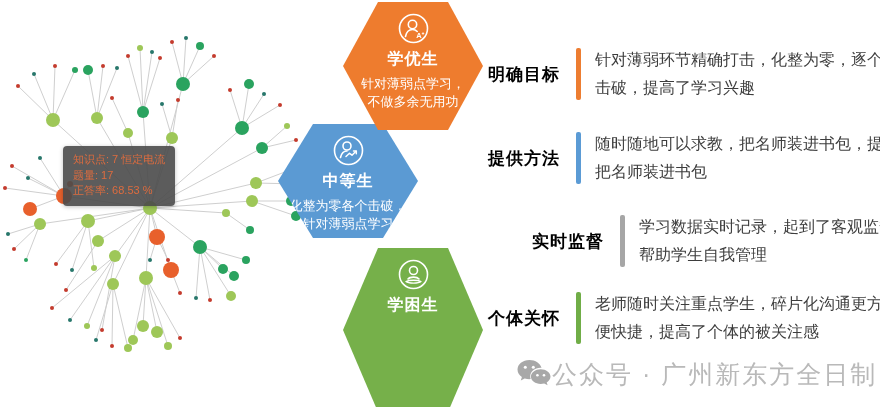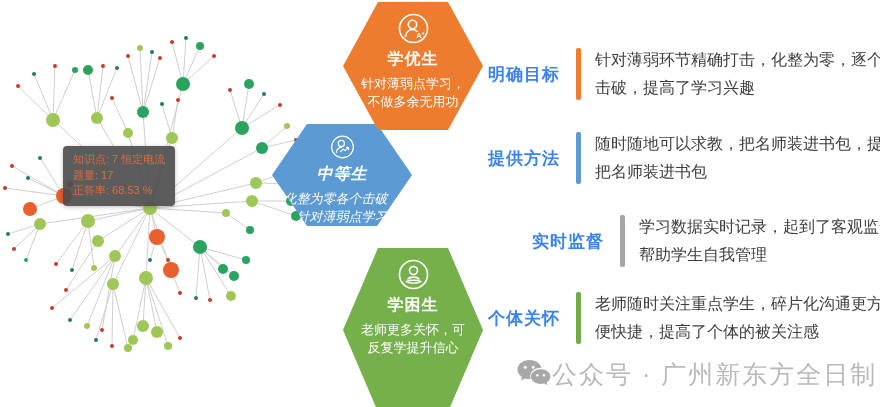--- a/index.html
+++ b/index.html
@@ -22,37 +22,37 @@
   }
 
   
   .hex {
     position:absolute; width:140px;
     clip-path:polygon(25% 0%, 75% 0%, 100% 50%, 75% 100%, 25% 100%, 0% 50%);
     display:flex; flex-direction:column; align-items:center;
     color:#fff; text-align:center;
   }
   .hex-top    { left:343px; top:2px;   height:128px; z-index:3; }
-  .hex-mid    { left:272px; top:124px; height:102px; z-index:2;font-style:italic; }
+  .hex-mid    { left:278px; top:124px; height:114px; z-index:2; }
   .hex-bottom { left:343px; top:248px; height:164px; z-index:1; }
   .hex-icon { margin-top:11px; width:31px; height:31px; }
   .hex-title { margin-top:5px; font-size:16px; font-weight:bold; letter-spacing:1px; }
   .hex-body  { margin-top:5px; font-size:13px; line-height:18px; }
   .hex-mid .hex-body { }
 
   
   .benefits { position:absolute; left:488px; top:0; width:392px; height:360px; }
   .b-row { position:absolute; left:0; display:flex; align-items:stretch; width:392px; }
   .b-row-0 { top:46px; }
   .b-row-1 { top:130px; }
   .b-row-2 { top:213px;margin-left:44px; }
   .b-row-3 { top:290px; }
   .b-label {
     width:88px; display:flex; align-items:center;
-    font-size:17px; font-weight:bold; color:#3b82f6; letter-spacing:1px;
+    font-size:17px; font-weight:bold; color:#000000; letter-spacing:1px;
     flex:0 0 88px;
   }
   .b-bar { flex:0 0 5px; width:5px; border-radius:2px; margin:2px 14px 2px 0; }
   .b-text { flex:1; font-size:16px; line-height:28px; color:#3d3d3d; white-space:nowrap; }
 
   
   .watermark {
     position:absolute; left:516px; top:354px; height:40px;
     display:flex; align-items:center; 
   }
@@ -273,24 +273,20 @@
   </div>
 
   <div class="hex hex-bottom" style="background: rgb(118, 176, 74);">
     <svg class="hex-icon" viewBox="0 0 31 31">
       <circle cx="15.5" cy="15.5" r="14" fill="none" stroke="#fff" stroke-width="1.6"></circle>
       <circle cx="15.5" cy="11.5" r="4" fill="none" stroke="#fff" stroke-width="1.6"></circle>
       <path d="M10 20 C12 17.5 19 17.5 21 20" fill="none" stroke="#fff" stroke-width="1.6" stroke-linecap="round"></path>
       <path d="M8 22.5 C11 20.8 20 20.8 23 22.5 C20.5 24.6 10.5 24.6 8 22.5 Z" fill="none" stroke="#fff" stroke-width="1.4" stroke-linejoin="round"></path>
     </svg>
     <div class="hex-title">学困生</div>
-    <div class="hex-body">
-      <span>老师更多关怀，可</span><br>
-      <span>反复学提升信心</span>
-    </div>
   </div>
 
   <div class="benefits">
 
     <div class="b-row b-row-0">
       <div class="b-label">明确目标</div>
       <div class="b-bar" style="background: rgb(237, 125, 49);"></div>
       <div class="b-text">
         <span>针对薄弱环节精确打击，化整为零，逐个</span><br>
         <span>击破，提高了学习兴趣</span>

